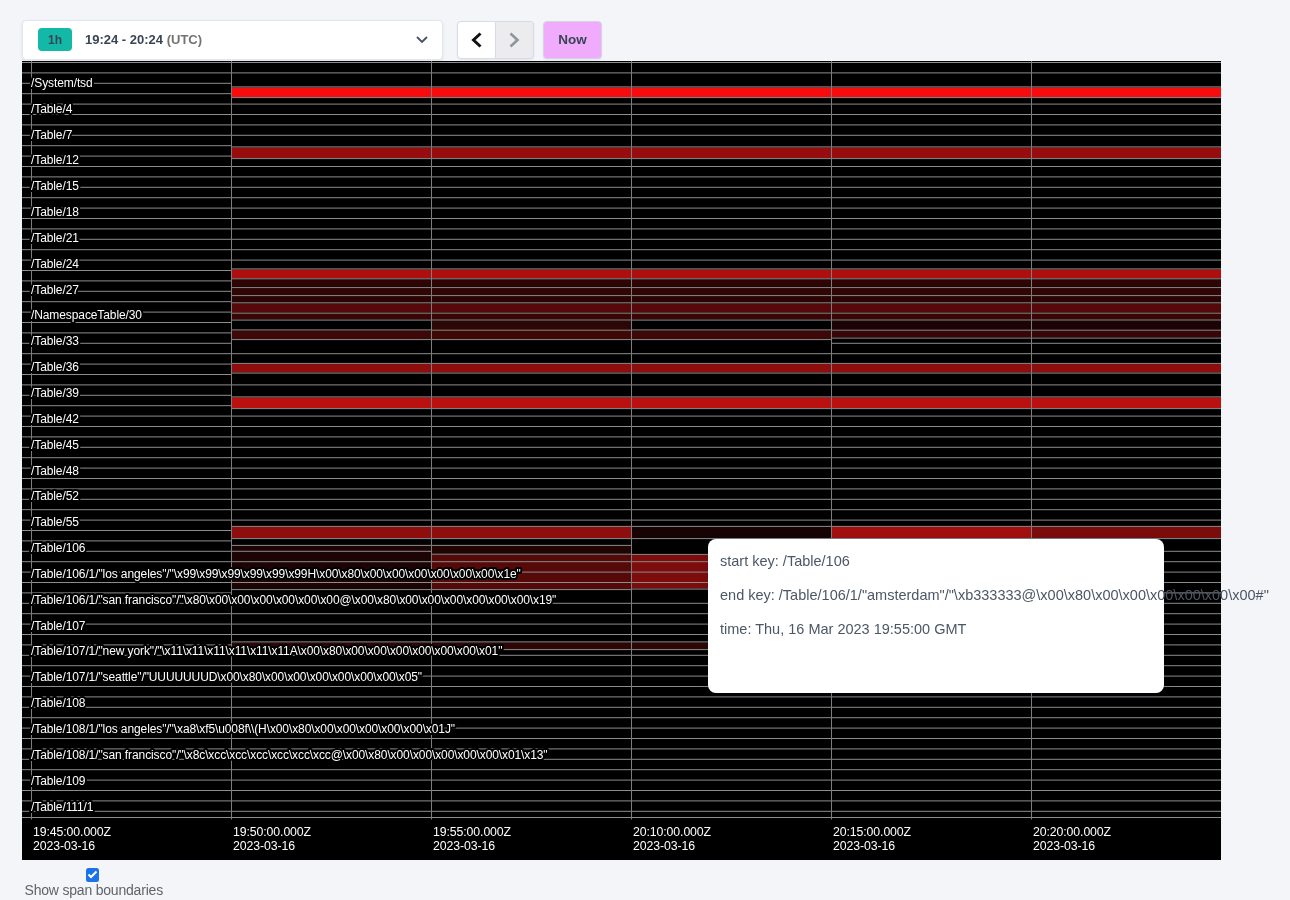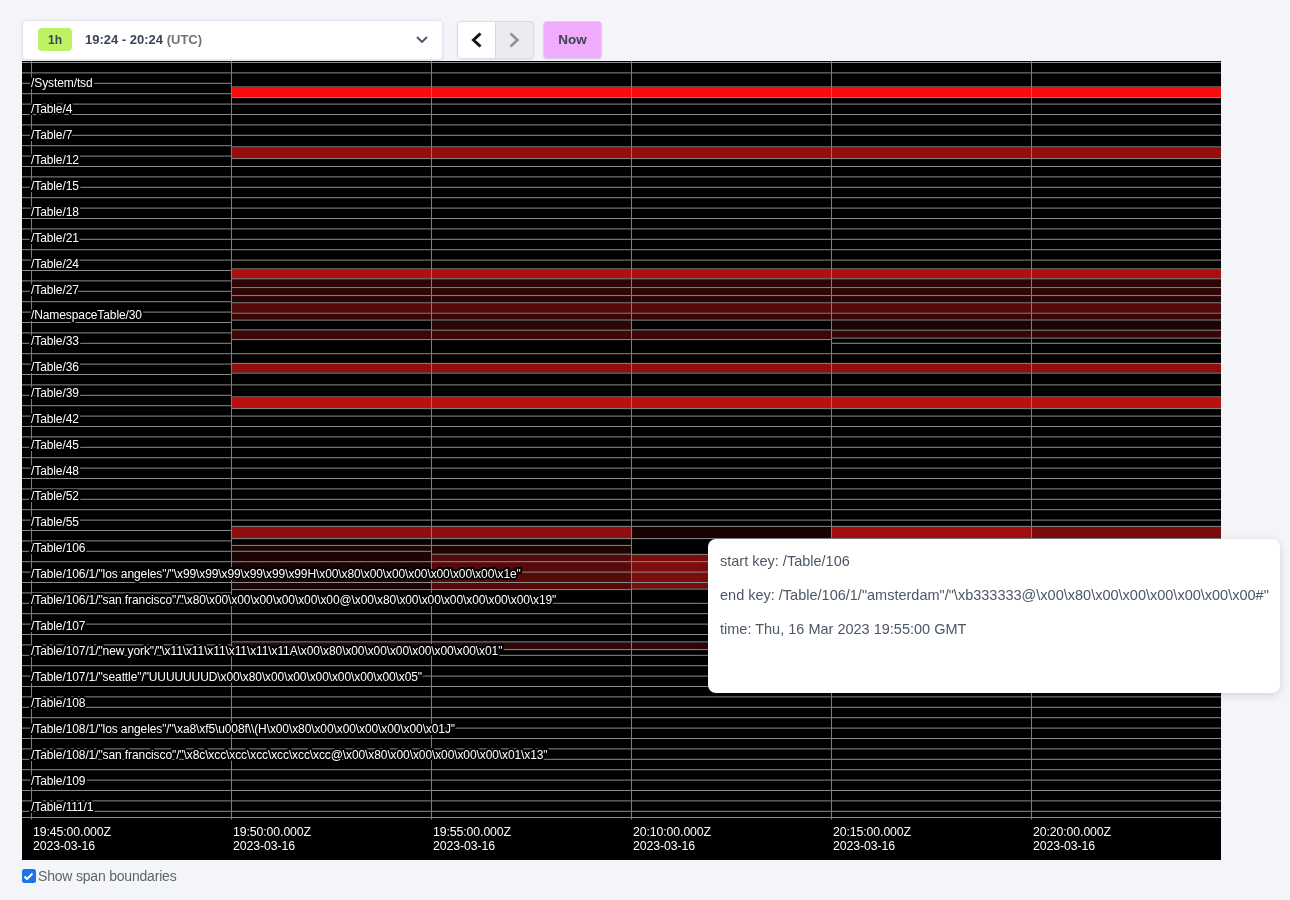--- a/index.html
+++ b/index.html
@@ -4,44 +4,44 @@
 <title>Key Visualizer</title>
 <style>
   * { margin:0; padding:0; box-sizing:border-box; }
   html,body { width:1290px; height:900px; background:#f4f5f9; overflow:hidden;
     font-family:"Liberation Sans",sans-serif; position:relative; }
   #heat { position:absolute; left:22px; top:61px; }
 
   .pill { position:absolute; left:22px; top:19.5px; width:421px; height:40px;
     background:#fff; border:1px solid #e3e6ee; border-radius:4px;
     box-shadow:0 1px 3px rgba(40,50,80,.10); display:flex; align-items:center; }
-  .badge { margin-left:15px; width:34px; height:23px; background:#bef264;
+  .badge { margin-left:15px; width:34px; height:23px; background:#14b8a6;
     border-radius:4px; font-size:12px; font-weight:bold; color:#394455;
     display:flex; align-items:center; justify-content:center; }
   .trange { margin-left:13px; font-size:13px; font-weight:bold; color:#394455; }
   .trange .utc { font-weight:bold; color:#737373; }
   .pill svg.caret { position:absolute; right:14px; top:15px; }
 
   .navgrp { position:absolute; left:457px; top:20.5px; width:77px; height:38.5px;
     display:flex; border-radius:4px; box-shadow:0 1px 2px rgba(40,50,80,.08); }
   .nbtn { width:38.5px; height:38.5px; border:1px solid #d7dbe7; background:#fff;
     display:flex; align-items:center; justify-content:center; }
   .nbtn.first { border-radius:4px 0 0 4px; }
   .nbtn.last { border-radius:0 4px 4px 0; border-left:none; background:#ececee; }
   .nowbtn { position:absolute; left:543px; top:20.5px; width:59px; height:38.5px;
     background:#f0abfc; border:1px solid #d0d6e4; border-radius:4px;
     box-shadow:0 1px 2px rgba(40,50,80,.08);
     font-size:13.5px; font-weight:bold; color:#394455;
     display:flex; align-items:center; justify-content:center; }
 
-  .tooltip { position:absolute; left:708px; top:539px; width:572px; height:154px;
+  .tooltip { position:absolute; left:708px; top:539px; width:456px; height:154px;
     background:#fff; border-radius:8px; box-shadow:0 2px 8px rgba(20,30,60,.16);
     padding:5px 12px; font-size:14.5px; color:#4c5766; line-height:34px; white-space:nowrap; }
 
-  .cbrow { position:absolute; left:22px; top:868px; display:flex; align-items:center; }
+  .cbrow { position:absolute; left:22px; top:868px; display:flex; align-items:center;flex-direction:column; }
   .cbox { width:13.5px; height:13.5px; background:#1b73e8; border-radius:2.5px;
     display:flex; align-items:center; justify-content:center; }
   .cblabel { margin-left:2.5px; font-size:14px; letter-spacing:-0.2px; color:#606468; }
 </style>
 </head>
 <body>
   <div class="pill">
     <div class="badge">1h</div>
     <div class="trange">19:24 - 20:24 <span class="utc">(UTC)</span></div>
     <svg class="caret" width="12" height="8" viewBox="0 0 12 8">

